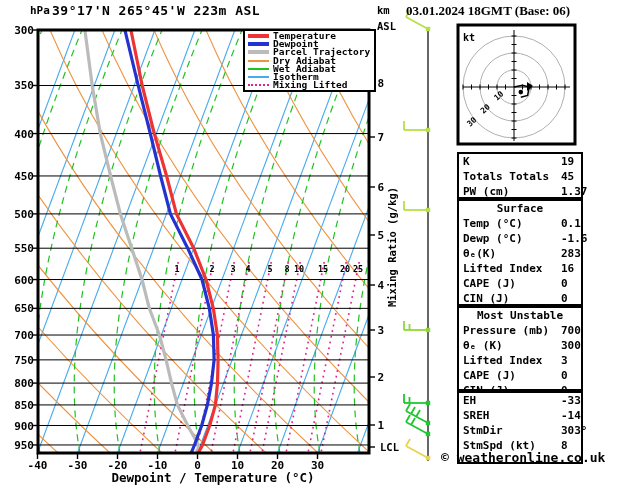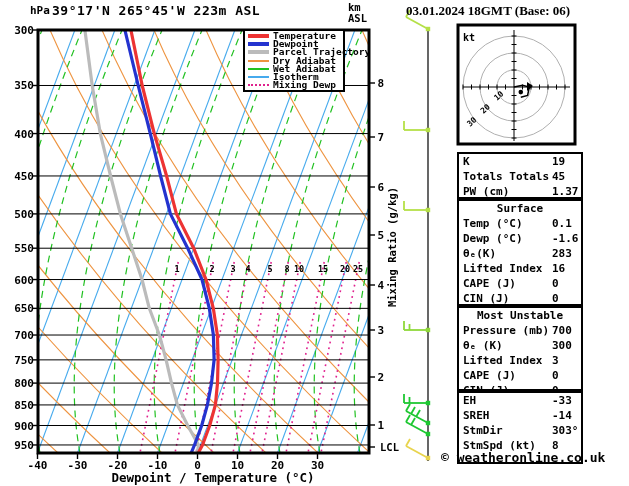--- a/index.html
+++ b/index.html
@@ -3,35 +3,35 @@
 <meta charset="utf-8">
 <style>
   html,body{margin:0;padding:0;background:#fff;}
   #stage{position:relative;width:629px;height:486px;background:#fff;overflow:hidden;
          font-family:"DejaVu Sans Mono",monospace;color:#000;}
   #main-svg{position:absolute;left:0;top:0;}
   svg text{font-family:"DejaVu Sans Mono",monospace;font-weight:bold;fill:#000;}
   .hdr{position:absolute;font-weight:bold;white-space:pre;}
   #hpa-label{left:10px;top:4px;font-size:11px;margin-left:20px;}
   #station-title{left:52px;top:3px;font-size:13px;letter-spacing:.5px;}
-  #km-asl-label{left:348px;top:2px;font-size:10.5px;line-height:11px;}
+  #km-asl-label{left:377px;top:2px;font-size:10.5px;line-height:16px;}
   #datetime-title{left:406px;top:3px;font-size:13px;font-family:Liberation Serif, serif;}
   #copyright{left:441px;top:450px;font-size:13px;}
   
-  #legend{position:absolute;left:243px;top:29px;width:102px;height:63px;background:#fff;
+  #legend{position:absolute;left:243px;top:29px;width:133px;height:63px;background:#fff;
           border:2px solid #000;box-sizing:border-box;padding:1px 0 0 3px;}
   .leg-item{display:flex;align-items:center;height:8.2px;}
   .leg-swatch{width:21px;margin-right:4px;flex:0 0 21px;}
   .leg-label{font-size:9.5px;font-weight:bold;line-height:8px;white-space:pre;}
   
   .tbox{position:absolute;left:457px;width:126px;background:#fff;border:2px solid #000;
         box-sizing:border-box;font-size:11px;font-weight:bold;}
   .trow{display:flex;height:15px;line-height:15px;padding-left:4px;}
   .trow .lbl{white-space:pre;}
-  .trow .val{position:absolute;left:93px;white-space:pre;}
+  .trow .val{position:absolute;left:102px;white-space:pre;}
   .trow{position:relative;}
   .thead{text-align:center;height:15px;line-height:15px;font-weight:bold;}
   #box-indices{top:152px;height:47px;}
   #box-surface{top:199px;height:107px;}
   #box-mu{top:306px;height:85px;}
   #box-hodostats{top:391px;height:73px;}
 </style>
 </head>
 <body>
 
@@ -327,21 +327,21 @@
       <div class="leg-item">
         <div class="leg-swatch" style="height: 2px; background: rgb(33, 193, 33);"></div>
         <span class="leg-label">Wet Adiabat</span>
       </div>
       <div class="leg-item">
         <div class="leg-swatch" style="height: 2px; background: rgb(70, 170, 237);"></div>
         <span class="leg-label">Isotherm</span>
       </div>
       <div class="leg-item">
         <div class="leg-swatch" style="border-top: 2px dotted rgb(224, 33, 142); height: 0px;"></div>
-        <span class="leg-label">Mixing Dewp</span>
+        <span class="leg-label">Mixing Lifted</span>
       </div>
     </div>
 
   <div class="tbox" id="box-indices">
       <div class="trow">
         <span class="lbl">K</span>
         <span class="val">19</span>
       </div>
       <div class="trow">
         <span class="lbl">Totals Totals</span>

